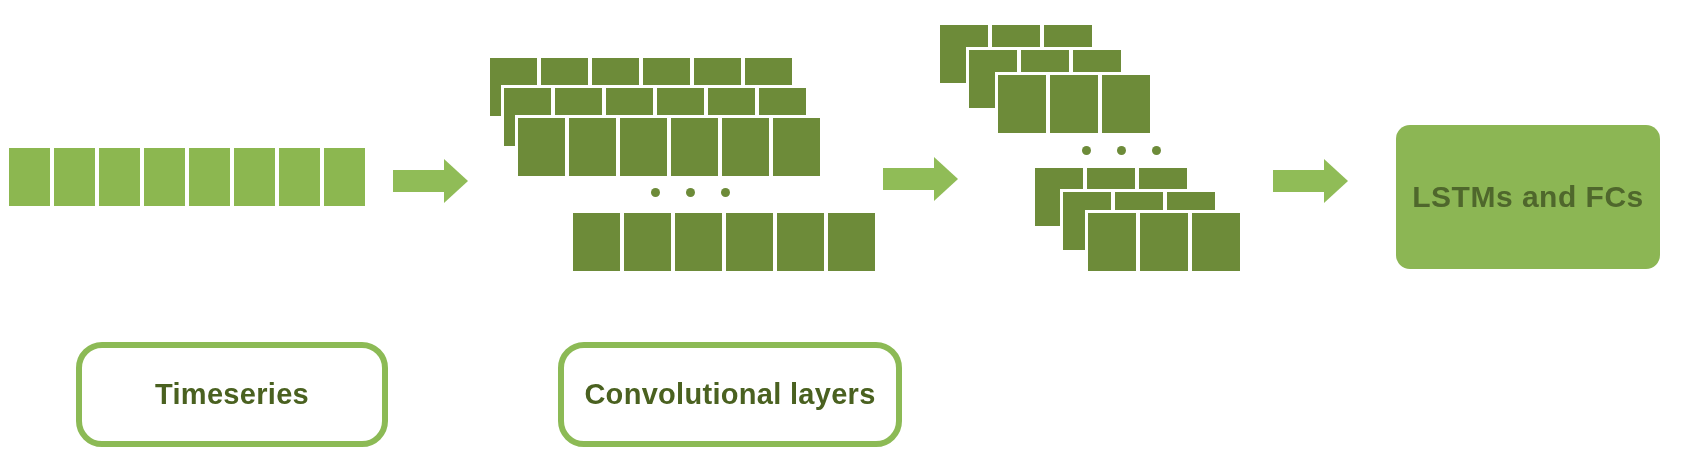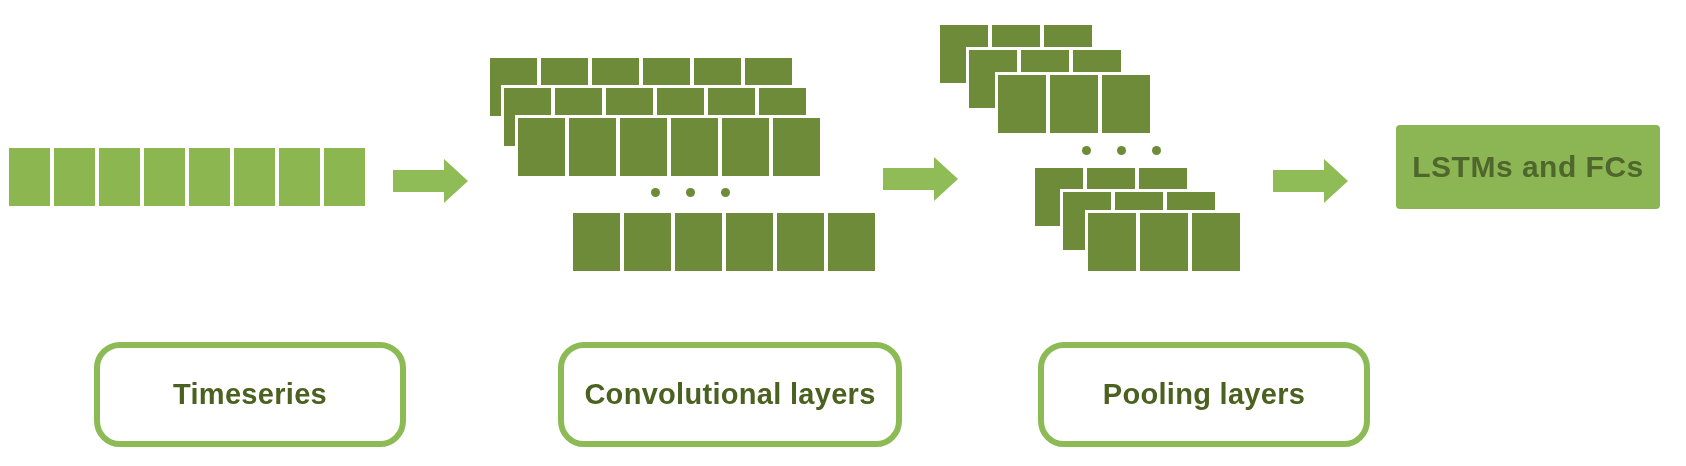--- a/index.html
+++ b/index.html
@@ -28,23 +28,23 @@
   .arrow .shaft { position: absolute; left: 0; top: 11px; width: 53px; height: 22px; background: var(--arrow-green); }
   .arrow .head {
     position: absolute; left: 51px; top: 0; width: 0; height: 0;
     border-left: 24px solid var(--arrow-green);
     border-top: 22px solid transparent;
     border-bottom: 22px solid transparent;
   }
   
   .lstm-box {
     position: absolute; left: 1396px; top: 125px;
-    width: 264px; height: 84px;
+    width: 264px; height: 144px;
     background: var(--lstm-fill);
-    border-radius: 4px;
+    border-radius: 14px;
     display: flex; align-items: center; justify-content: center;
     font-size: 30px; font-weight: 600; color: var(--lstm-text);
     letter-spacing: 0.5px;
   }
   
   .label-box {
     position: absolute; top: 342px; height: 105px;
     box-sizing: border-box;
     background: #ffffff;
     border: 6px solid var(--border-green);
@@ -158,23 +158,20 @@
 
   <div class="arrow" style="left:1273px; top:159px;">
     <span class="shaft"></span>
     <span class="head"></span>
   </div>
 
   <div class="lstm-box">
     <span>LSTMs and FCs</span>
   </div>
 
-  <div class="label-box" style="left:94px; width:312px;">
+  <div class="label-box" style="left:76px; width:312px;">
     <span>Timeseries</span>
   </div>
   <div class="label-box" style="left:558px; width:344px;">
     <span>Convolutional layers</span>
   </div>
-  <div class="label-box" style="left:1038px; width:332px;">
-    <span>Pooling layers</span>
-  </div>
 
 </div>
 
 </body></html>

